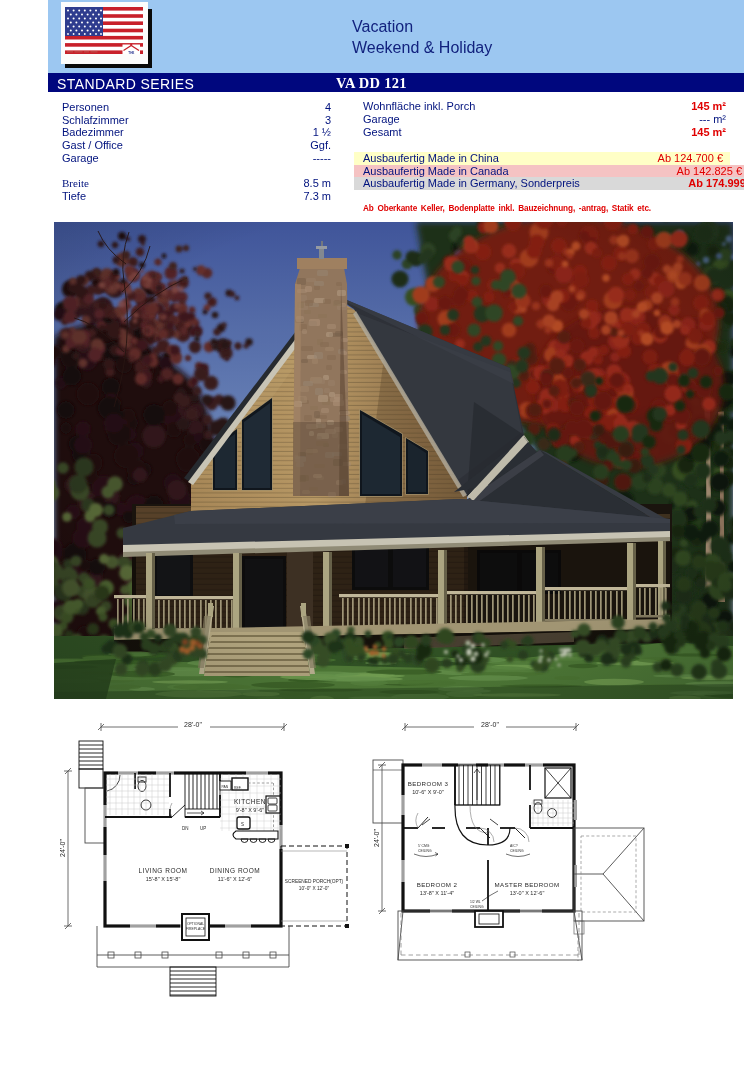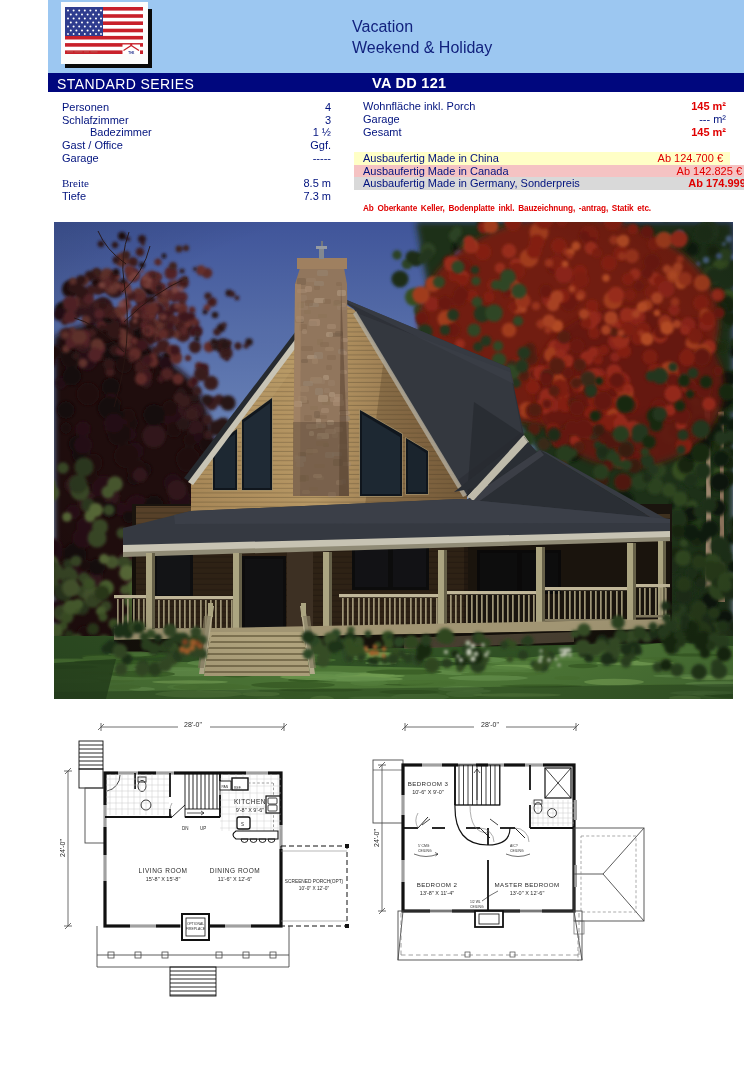--- a/index.html
+++ b/index.html
@@ -92,33 +92,33 @@
     <rect x="65.2" y="36.6" width="2" height="2" fill="#C8202A"></rect>
     <text x="66.3" y="46.8" font-size="3" fill="#1E2A8A" text-anchor="middle" font-weight="bold" font-family="Liberation Sans,sans-serif">THE</text>
     <text x="66.3" y="49.9" font-size="3" fill="#C8202A" text-anchor="middle" font-weight="bold" font-family="Liberation Sans,sans-serif">WHITE</text>
   </g>
 </svg>
 
 <div class="abs navy" style="left:352px;top:15.5px;font-size:16px;line-height:21px;color:#12227E;">Vacation<br>Weekend &amp; Holiday</div>
 
 <div class="abs" style="left:57px;top:75.5px;font-size:14px;color:#FFFFFF;letter-spacing:0.4px;">STANDARD SERIES</div>
 
-<div class="abs" style="left:372px;top:74.5px;font-size:14.5px;font-weight:bold;color:#FFFFFF;letter-spacing:0.3px;">VA DD 121</div>
+<div class="abs" style="left:336px;top:74.5px;font-size:14.5px;font-weight:bold;color:#FFFFFF;letter-spacing:0.3px;font-family:Liberation Serif, serif;">VA DD 121</div>
 
 <div class="abs navy" style="left:62px;top:101px;width:269px;font-size:11px;line-height:12.7px;">
   <div>
       <span style="float:left;">Personen</span>
       <span style="float:right;">4</span>
     </div>
     <div style="clear:both;">
       <span style="float:left;">Schlafzimmer</span>
       <span style="float:right;">3</span>
     </div>
     <div style="clear:both;">
-      <span style="float:left;margin-left:28px;">Badezimmer</span>
+      <span style="float:left;">Badezimmer</span>
       <span style="float:right;">1 ½</span>
     </div>
     <div style="clear:both;">
       <span style="float:left;">Gast / Office</span>
       <span style="float:right;">Ggf.</span>
     </div>
     <div style="clear:both;">
       <span style="float:left;">Garage</span>
       <span style="float:right;">-----</span>
     </div>

